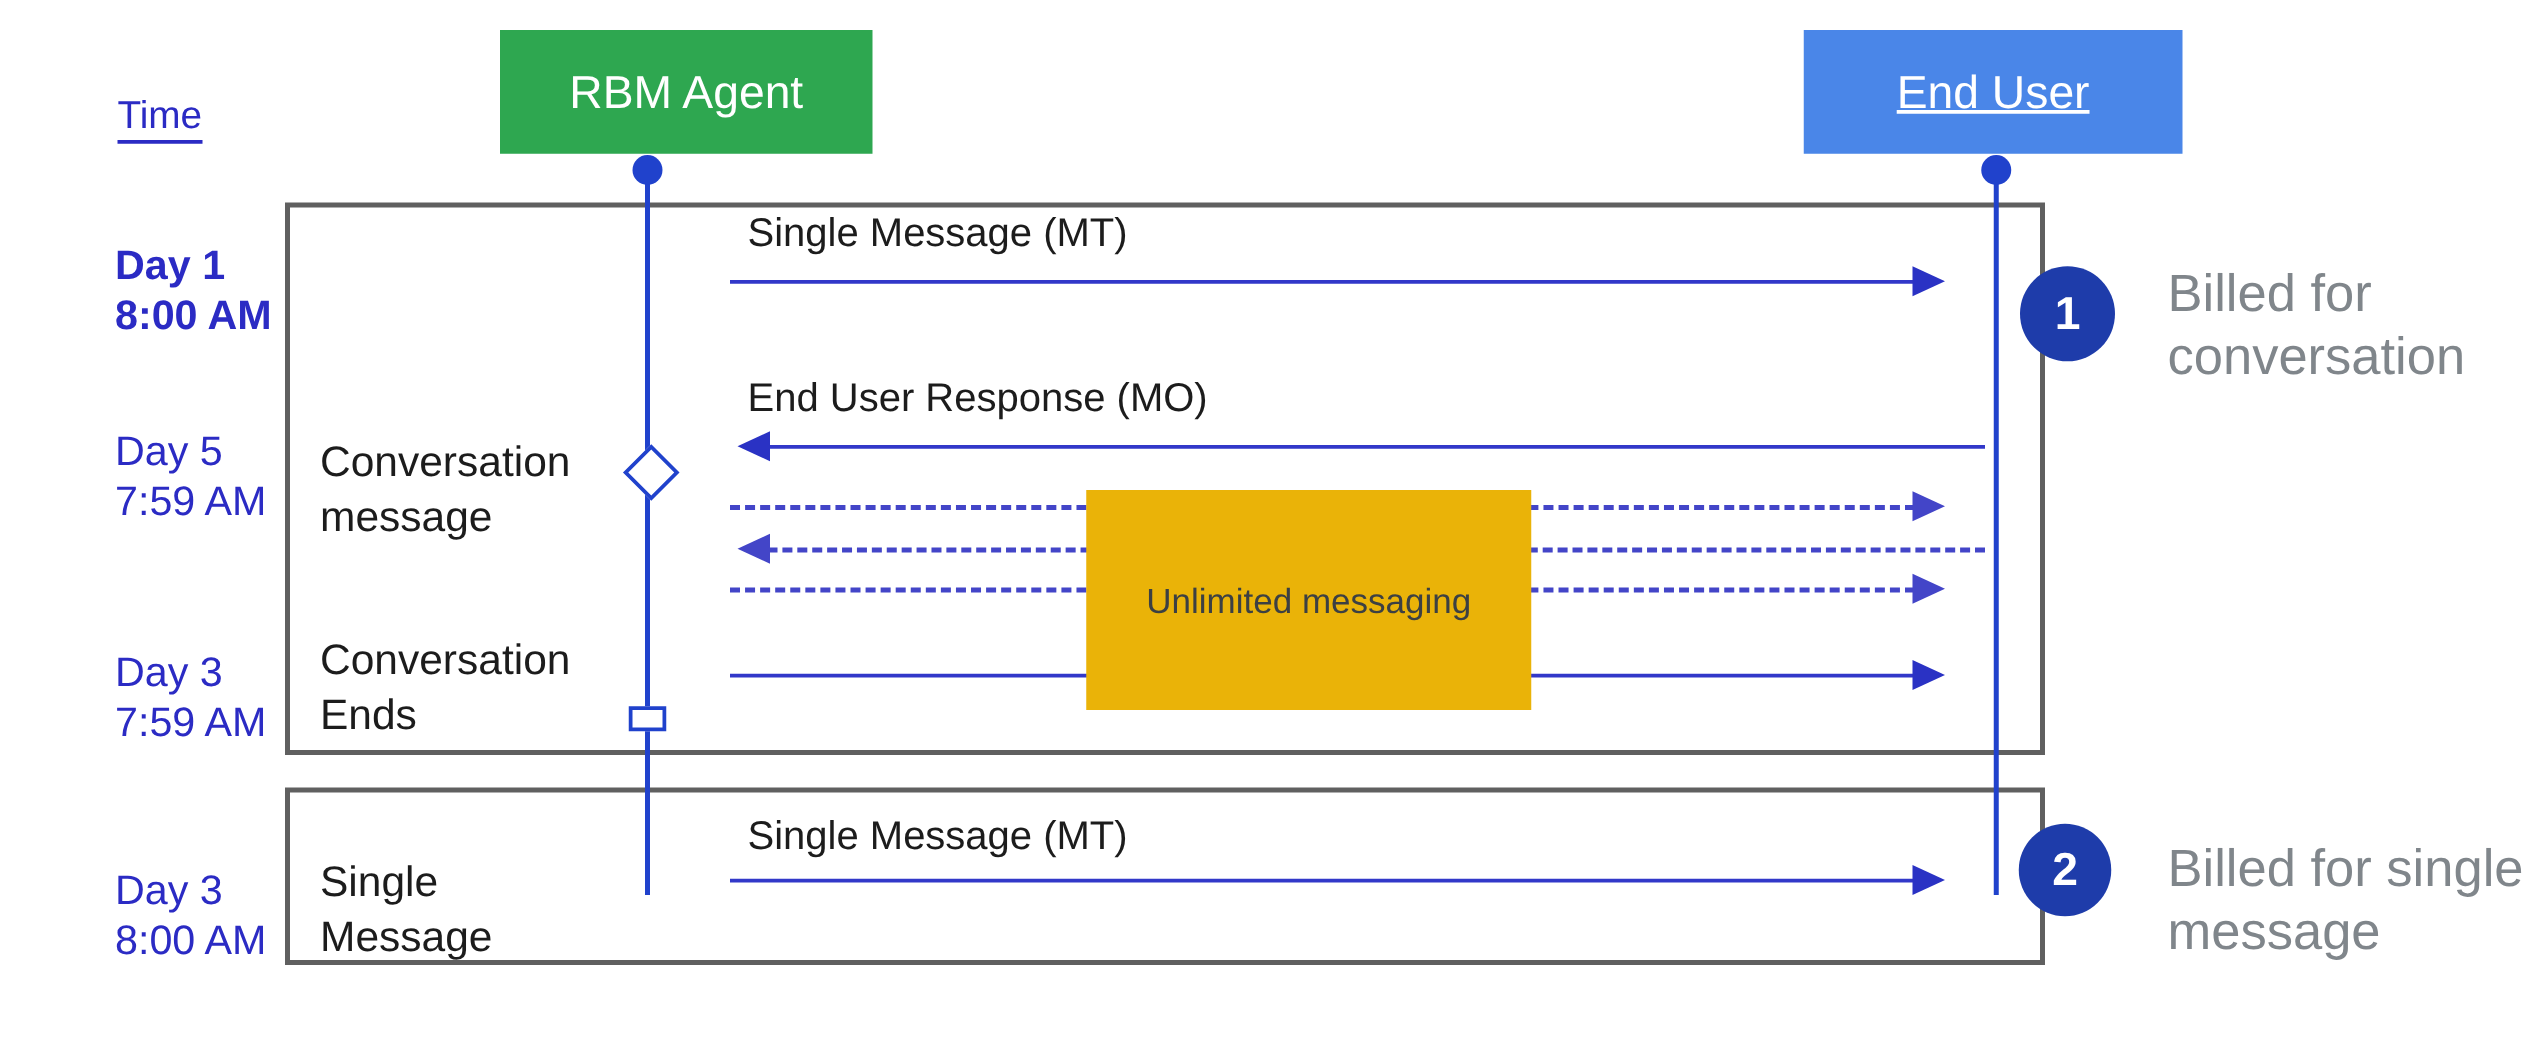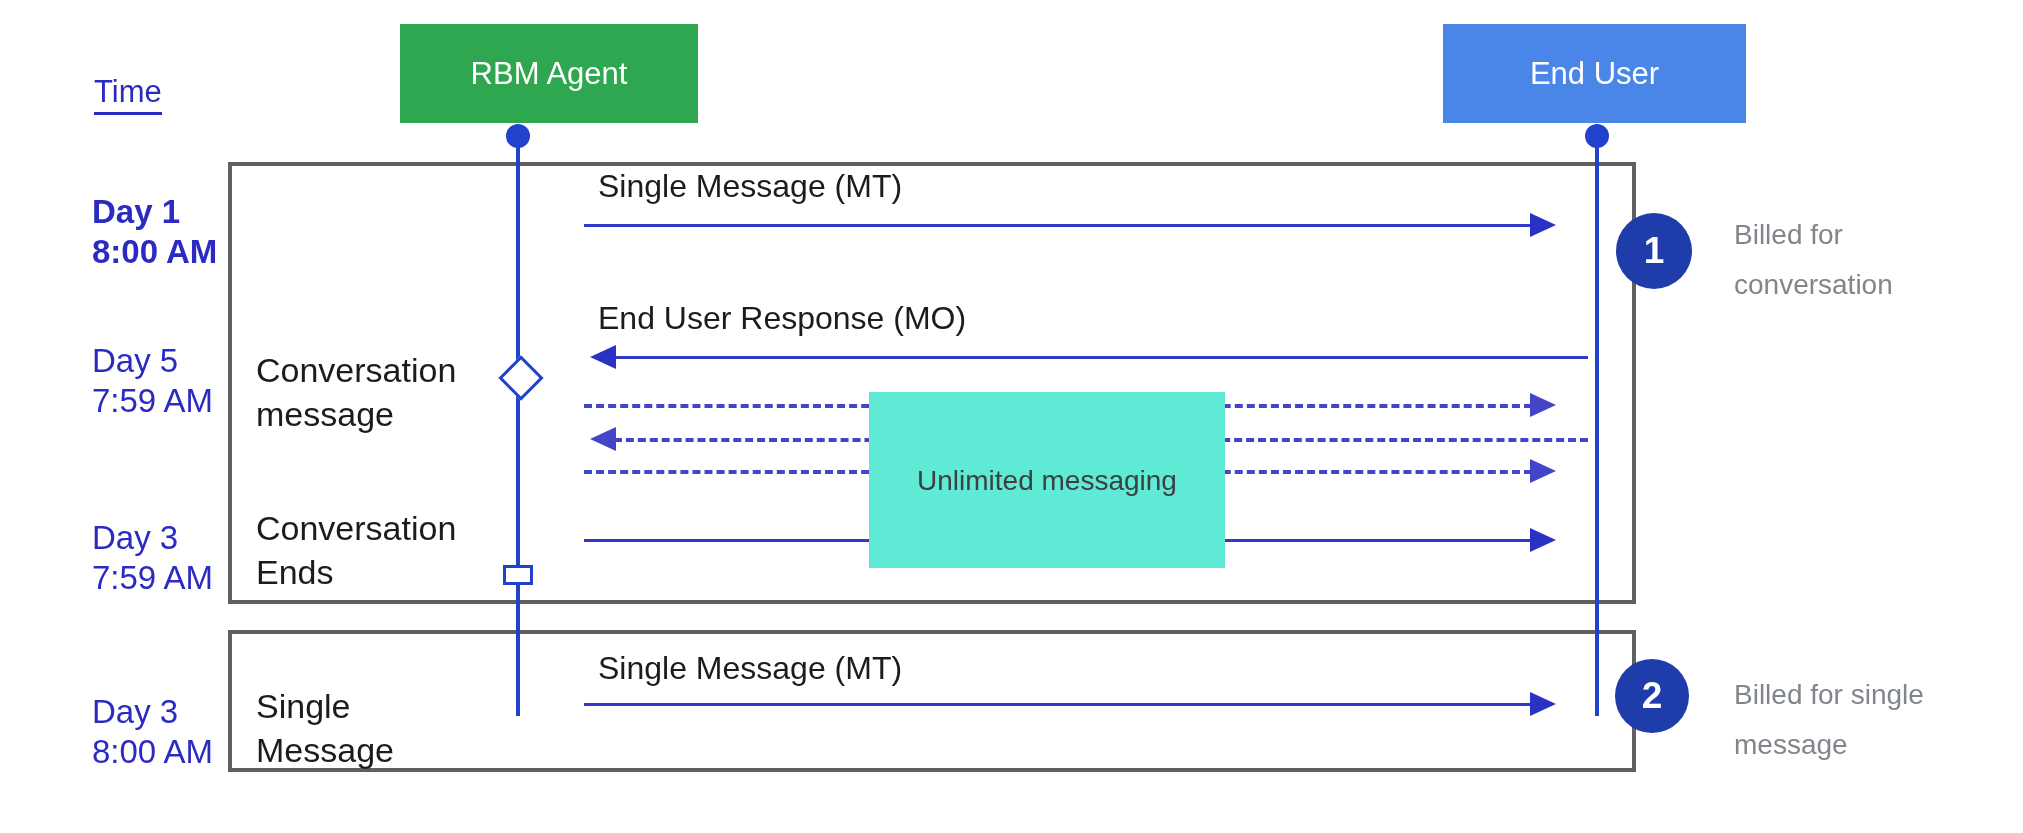--- a/index.html
+++ b/index.html
@@ -2,21 +2,21 @@
 <html><head>
 <meta charset="utf-8">
 <style>
   html,body{margin:0;padding:0;background:#ffffff;}
   #canvas{
     position:relative;width:2023px;height:833px;background:#ffffff;overflow:hidden;
     font-family:"Liberation Sans","DejaVu Sans",sans-serif;
   }
   .abs{position:absolute;}
   
-  .actor-box{display:flex;align-items:center;justify-content:center;color:#ffffff;font-size:31px;}
+  .actor-box{display:flex;align-items:center;justify-content:center;color:#ffffff;font-size:37px;}
   .actor-agent{background:#2ea750;}
   .actor-user{background:#4a86e8;}
   
   .lifeline{width:4px;background:#2042cc;z-index:5;}
   .lifeline-dot{width:24px;height:24px;border-radius:50%;background:#2042cc;z-index:6;}
   
   .frame{border:4px solid #606060;background:transparent;z-index:1;}
   
   .time-label{color:#2b2bc4;font-size:33px;line-height:40px;z-index:2;margin-left:36px;}
   
@@ -28,42 +28,42 @@
   .arrow .shaft-solid{position:absolute;left:0;right:0;top:-2px;height:3px;background:#3238c9;}
   .arrow .shaft-dashed{position:absolute;left:0;right:0;top:-2px;height:0;border-top:4px dashed #4345c8;}
   .arrow .head-right{position:absolute;right:-24px;top:-13px;width:0;height:0;
     border-top:12px solid transparent;border-bottom:12px solid transparent;border-left:26px solid #2a32c4;}
   .arrow .head-left{position:absolute;left:-24px;top:-13px;width:0;height:0;
     border-top:12px solid transparent;border-bottom:12px solid transparent;border-right:26px solid #2a32c4;}
   
   .marker-diamond{width:26px;height:26px;border:3px solid #2042cc;background:#ffffff;transform:rotate(45deg);z-index:7;}
   .marker-square{width:24px;height:14px;border:3px solid #2042cc;background:#ffffff;z-index:7;}
   
-  .overlay-note{background:#5eead4;display:flex;flex-direction:column;align-items:center;justify-content:center;
+  .overlay-note{background:#eab308;display:flex;flex-direction:column;align-items:center;justify-content:center;
     color:#3c4043;font-size:28px;line-height:39px;text-align:center;z-index:4;}
   
   .badge{border-radius:50%;background:#1e3caa;color:#ffffff;font-weight:bold;font-size:37px;
     display:flex;align-items:center;justify-content:center;z-index:8;}
   
-  .caption{color:#80868b;font-size:28px;line-height:50px;z-index:2;}
+  .caption{color:#80868b;font-size:42px;line-height:50px;z-index:2;}
   .underlined{border-bottom:3px solid #2b2bc4;padding-bottom:3px;}
 </style>
 </head>
 <body>
 
 <div id="canvas">
 
   <div class="abs time-label" style="left:58px;top:72px;font-size:31px;">
     <span class="underlined">Time</span>
   </div>
 
   <div class="abs actor-box actor-agent" style="left:400px;top:24px;width:298px;height:99px;">
     <span>RBM Agent</span>
   </div>
-  <div class="abs actor-box actor-user" style="left:1443px;top:24px;width:303px;height:99px;">
+  <div class="abs actor-box actor-user" style="left:1443px;top:24px;width:303px;height:99px;text-decoration:underline;">
     <span>End User</span>
   </div>
 
   <div class="abs frame" style="left:228px;top:162px;width:1400px;height:434px;"></div>
   <div class="abs frame" style="left:228px;top:630px;width:1400px;height:134px;"></div>
 
   <div class="abs lifeline-dot" style="left:506px;top:124px;"></div>
   <div class="abs lifeline" style="left:516px;top:136px;height:580px;"></div>
   <div class="abs lifeline-dot" style="left:1585px;top:124px;"></div>
   <div class="abs lifeline" style="left:1595px;top:136px;height:580px;"></div>

